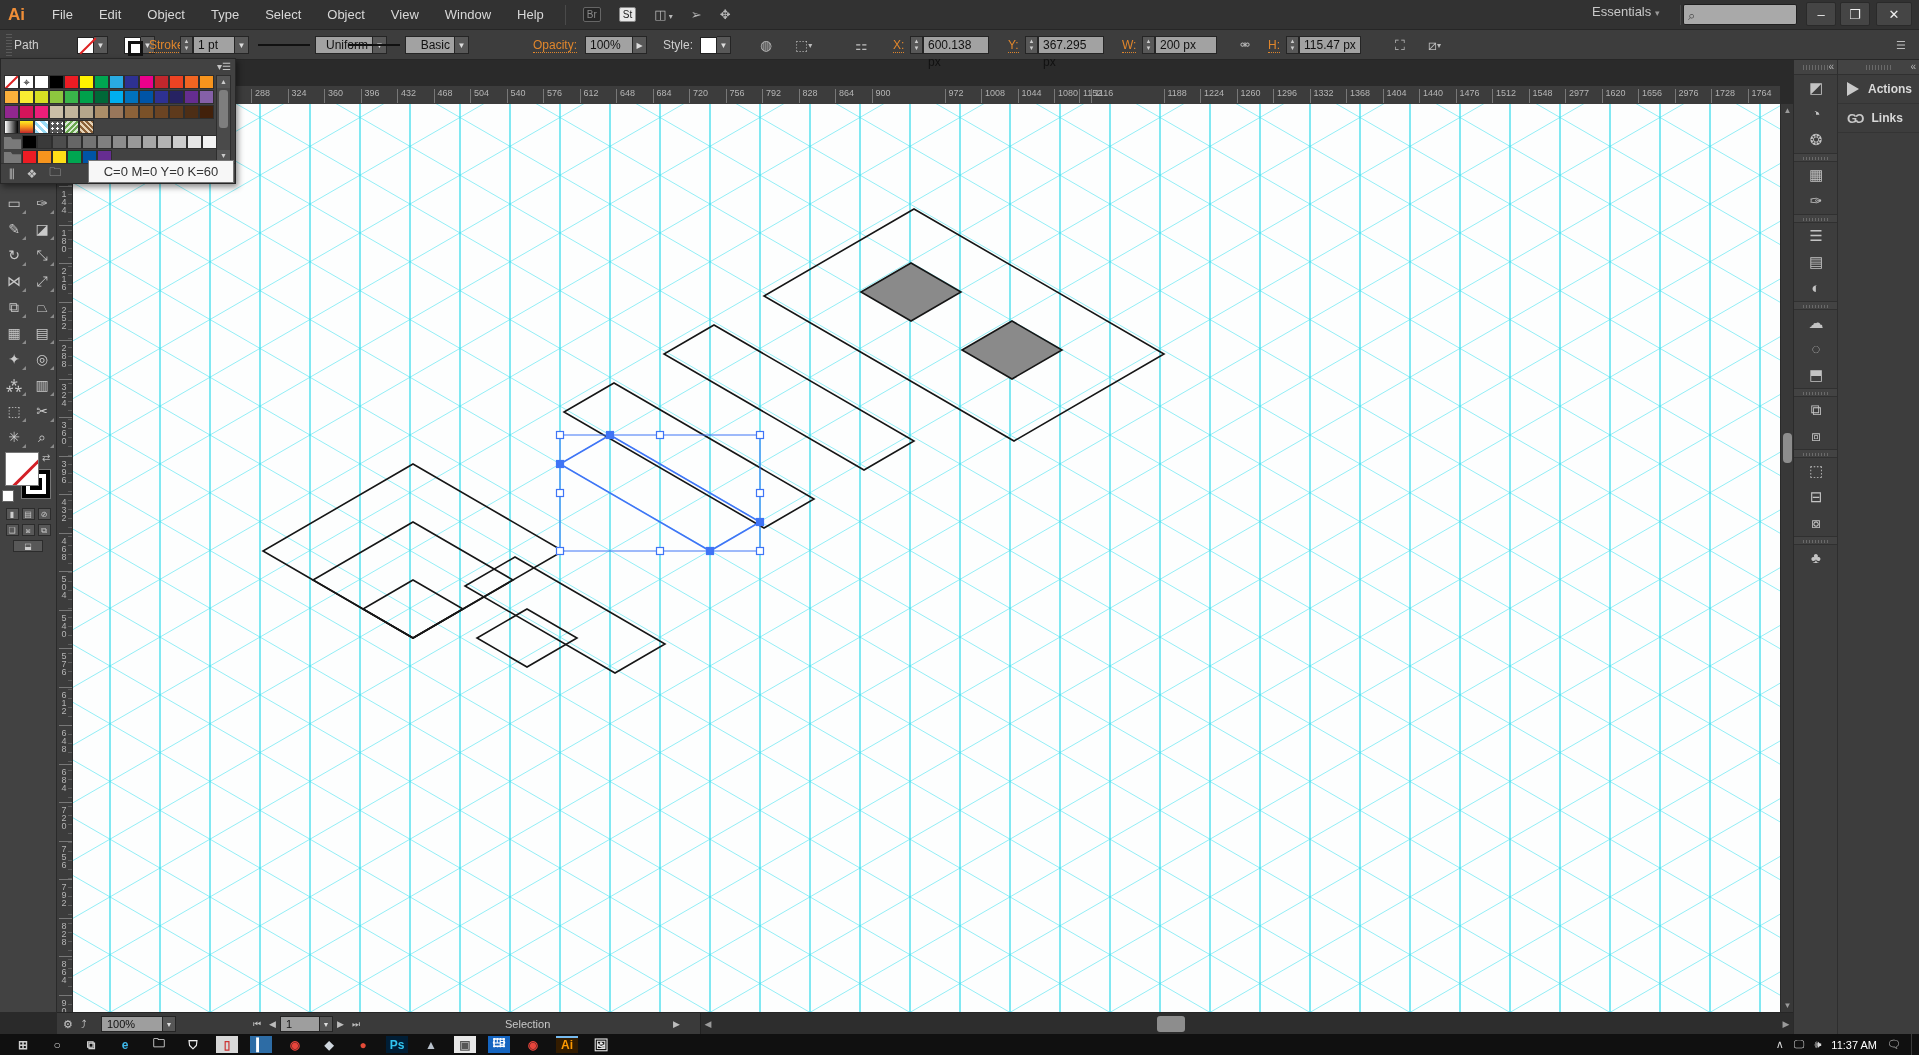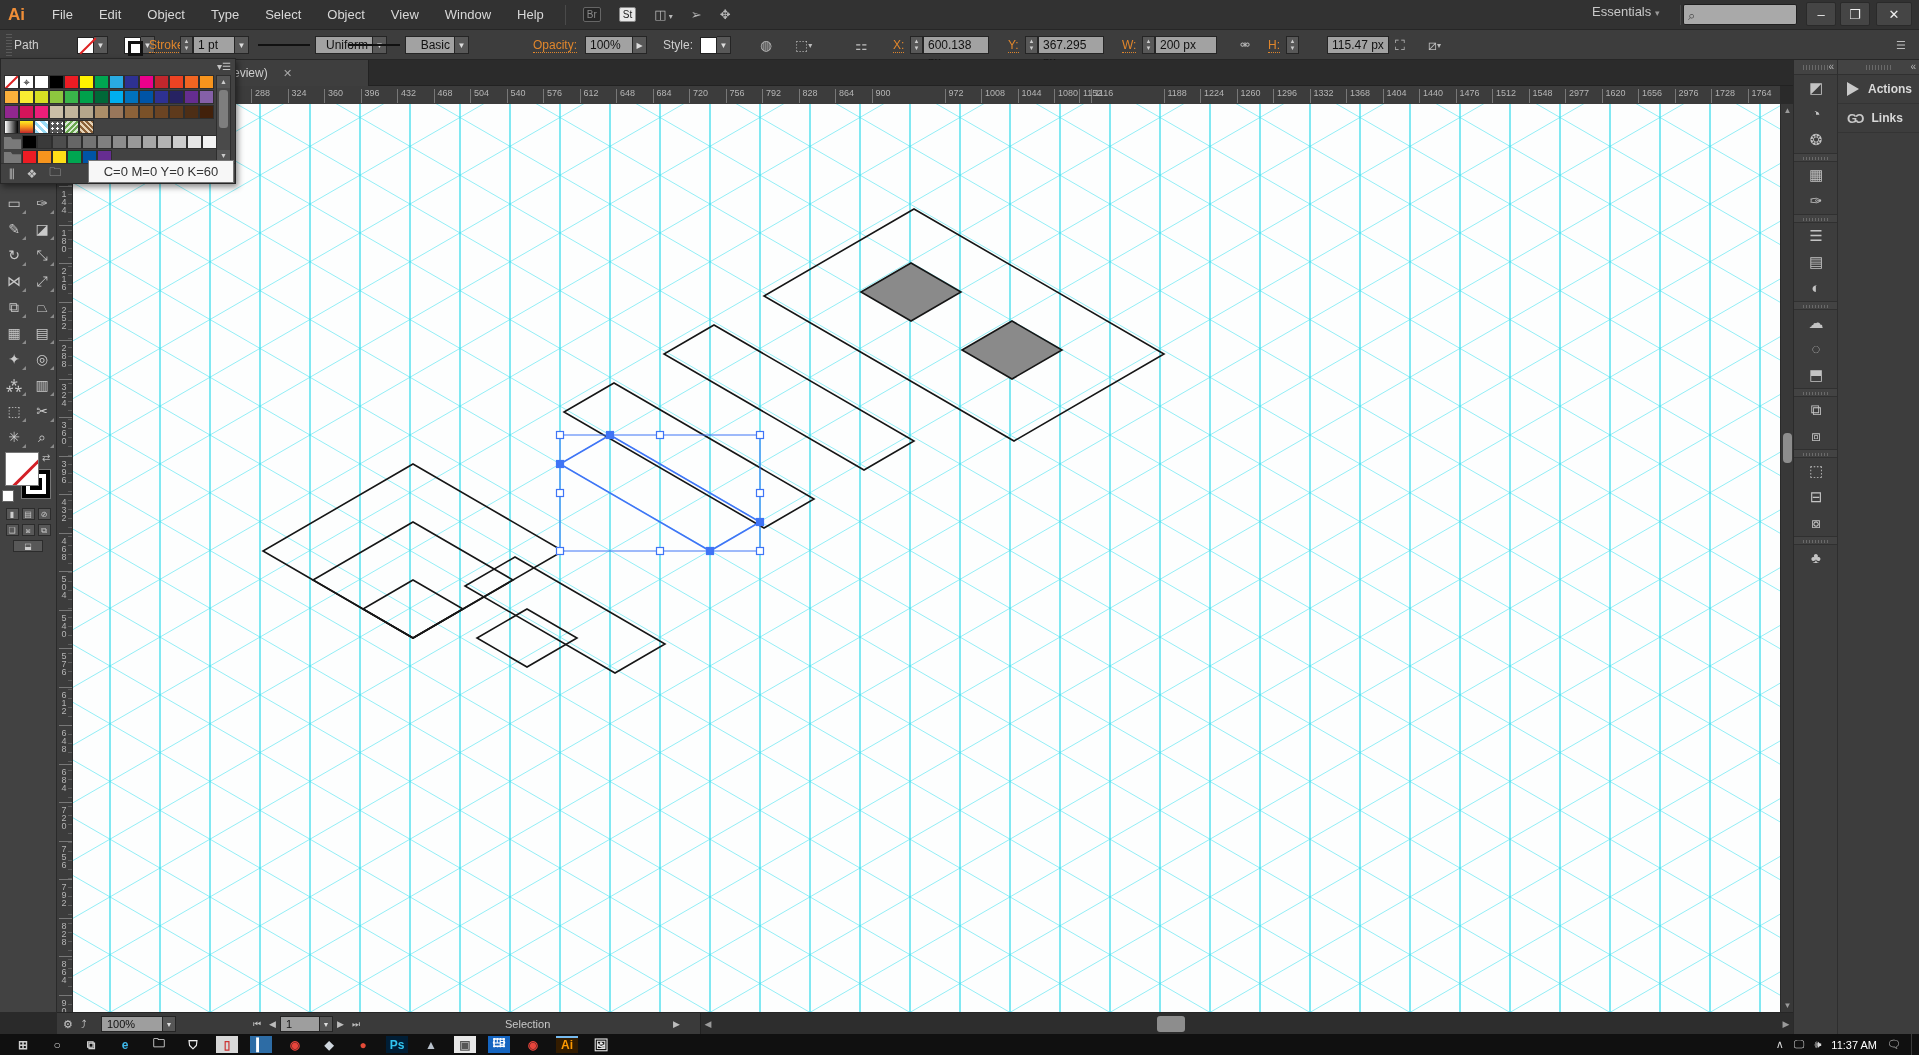--- a/index.html
+++ b/index.html
@@ -272,21 +272,21 @@
         <span class="cb-icon" style="font-size:12px;">⚮</span>
       </div>
     <div class="cb" style="left:1268px;">
         <span class="cb-link">H:</span>
       </div>
     <div class="cb" style="left:1286px;">
         <span class="stepper">
           <span>▲</span>
           <span>▼</span>
         </span>
-      <span class="cb-field" style="width:62px;margin-left:28px;">115.47 px</span>
+      <span class="cb-field" style="width:62px;">115.47 px</span>
       </div>
     <div class="cb" style="left:1395px;">
         <span class="cb-icon">⛶</span>
       </div>
     <div class="cb" style="left:1428px;">
         <span class="cb-icon">⧄</span>
         <span style="font-size:8px;color:#bbb;"> ▾</span>
       </div>
     <div class="cb" style="left:1896px;">
         <span class="cb-icon" style="font-size:11px;">☰</span>
@@ -351,26 +351,20 @@
     <div class="small-row" id="draw-row">
         <span class="small-btn">❏</span>
         <span class="small-btn">⧈</span>
         <span class="small-btn">⧉</span>
       </div>
     <div class="small-row">
         <span class="small-btn" style="width:30px;">⬓</span>
       </div>
   </div>
 
-  <div id="tabbar" class="abs">
-    <div id="doc-tab">
-      <span>eview)</span>
-      <span class="close">✕</span>
-    </div>
-  </div>
 
   <div id="ruler-corner" class="abs"></div>
   <div id="ruler-h" class="abs">
       <span class="hlab" style="left: 182px;">288</span>
       <span class="hlab" style="left: 218.5px;">324</span>
       <span class="hlab" style="left: 255px;">360</span>
       <span class="hlab" style="left: 291.5px;">396</span>
       <span class="hlab" style="left: 328px;">432</span>
       <span class="hlab" style="left: 364.5px;">468</span>
       <span class="hlab" style="left: 401px;">504</span>

